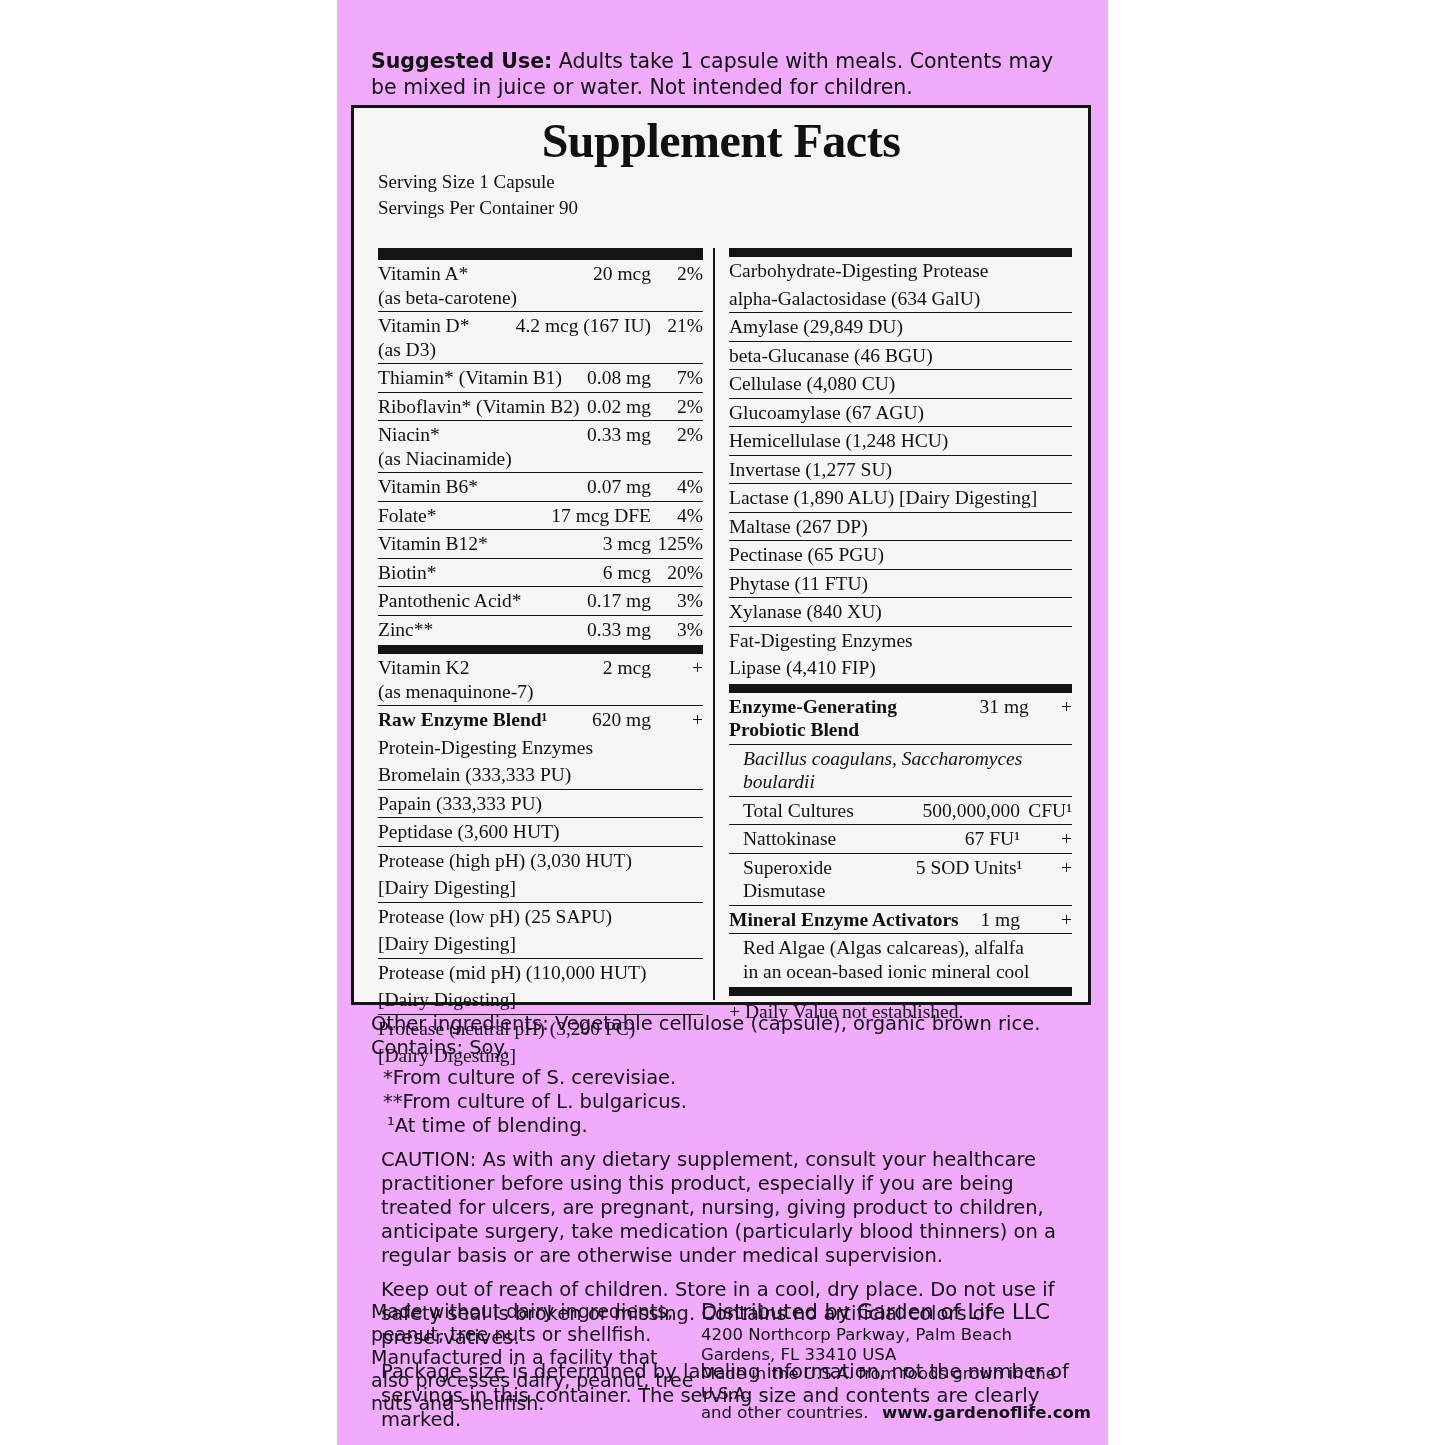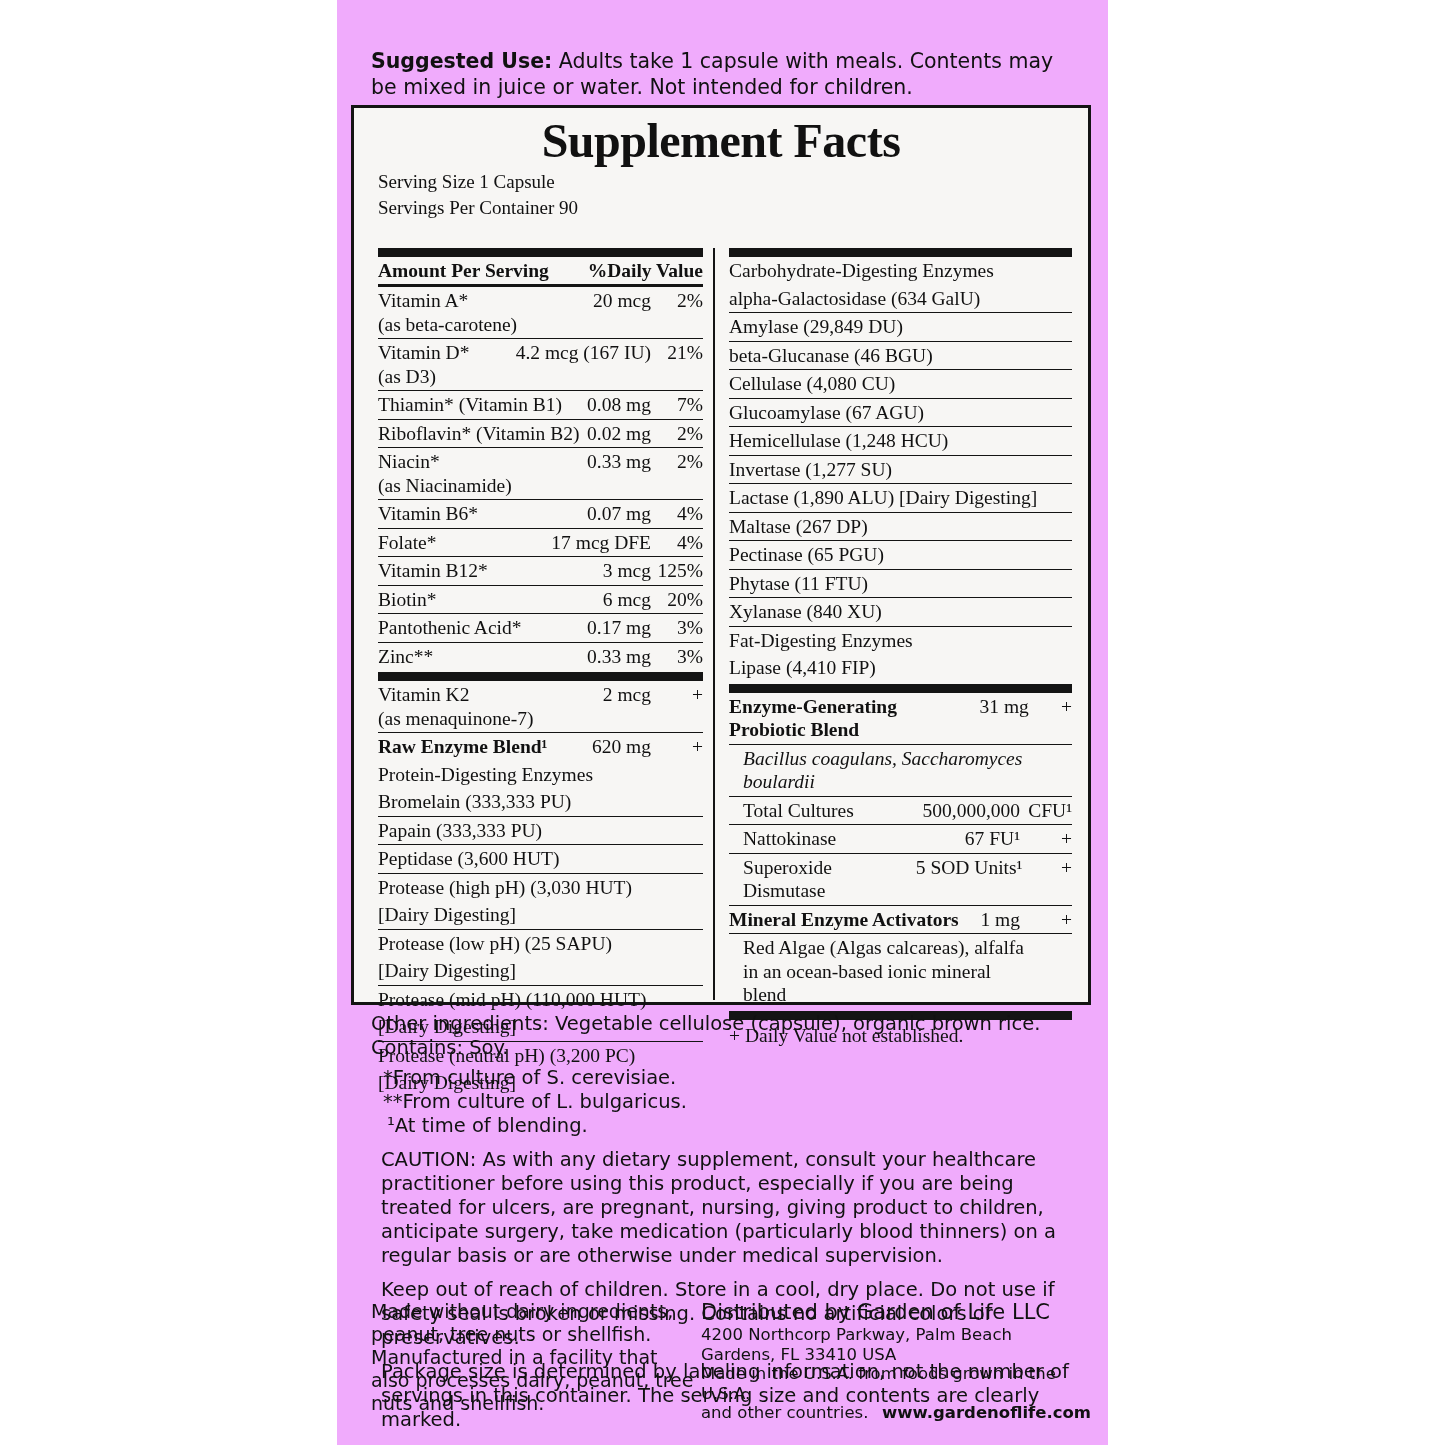--- a/index.html
+++ b/index.html
@@ -90,24 +90,20 @@
 
   <div class="factsbox">
     <div class="facts-title">Supplement Facts</div>
     <div class="serving">Serving Size 1 Capsule</div>
     <div class="serving">Servings Per Container 90</div>
 
     <div class="cols">
 
       <div class="colL">
         <div class="rulethick"></div>
-        <div class="hdr">
-          <span>Amount Per Serving</span>
-          <span>%Daily Value</span>
-        </div>
         <div class="rulemed"></div>
         <div id="leftRows">
               <div class="row">
                 <div class="nm">Vitamin A*<br>(as beta-carotene)</div>
                 <div class="amt">20 mcg</div>
                 <div class="dv">2%</div>
               </div>
               <div class="row">
                 <div class="nm">Vitamin D*<br>(as D3)</div>
                 <div class="amt">4.2 mcg (167 IU)</div>
@@ -184,21 +180,21 @@
               <div class="plain noline sub">Protease (mid pH) (110,000 HUT)</div>
               <div class="plain sub">[Dairy Digesting]</div>
               <div class="plain noline sub">Protease (neutral pH) (3,200 PC)</div>
               <div class="plain noline sub">[Dairy Digesting]</div>
             </div>
       </div>
 
       <div class="colR">
         <div class="rulethick"></div>
         <div id="rightCarb">
-              <div class="plain noline">Carbohydrate-Digesting Enzymes</div>
+              <div class="plain noline">Carbohydrate-Digesting Protease</div>
               <div class="plain sub">alpha-Galactosidase (634 GalU)</div>
               <div class="plain sub">Amylase (29,849 DU)</div>
               <div class="plain sub">beta-Glucanase (46 BGU)</div>
               <div class="plain sub">Cellulase (4,080 CU)</div>
               <div class="plain sub">Glucoamylase (67 AGU)</div>
               <div class="plain sub">Hemicellulase (1,248 HCU)</div>
               <div class="plain sub">Invertase (1,277 SU)</div>
               <div class="plain sub">Lactase (1,890 ALU) [Dairy Digesting]</div>
               <div class="plain sub">Maltase (267 DP)</div>
               <div class="plain sub">Pectinase (65 PGU)</div>
@@ -233,21 +229,21 @@
                 <div class="nm sub">Superoxide Dismutase</div>
                 <div class="amt">5 SOD Units¹</div>
                 <div class="dv">+</div>
               </div>
               <div class="row">
                 <div class="nm bold">Mineral Enzyme Activators</div>
                 <div class="amt">1 mg</div>
                 <div class="dv">+</div>
               </div>
               <div class="row">
-                <div class="nm sub">Red Algae (Algas calcareas), alfalfa in an ocean-based ionic mineral blend</div>
+                <div class="nm sub">Red Algae (Algas calcareas), alfalfa in an ocean-based ionic mineral cool</div>
                 <div class="amt"></div>
                 <div class="dv"></div>
               </div>
             </div>
         <div class="rulethick" style="margin-top:2px;"></div>
         <div class="plain noline" style="padding-top:4px;">+ Daily Value not established.</div>
       </div>
 
     </div>
   </div>

